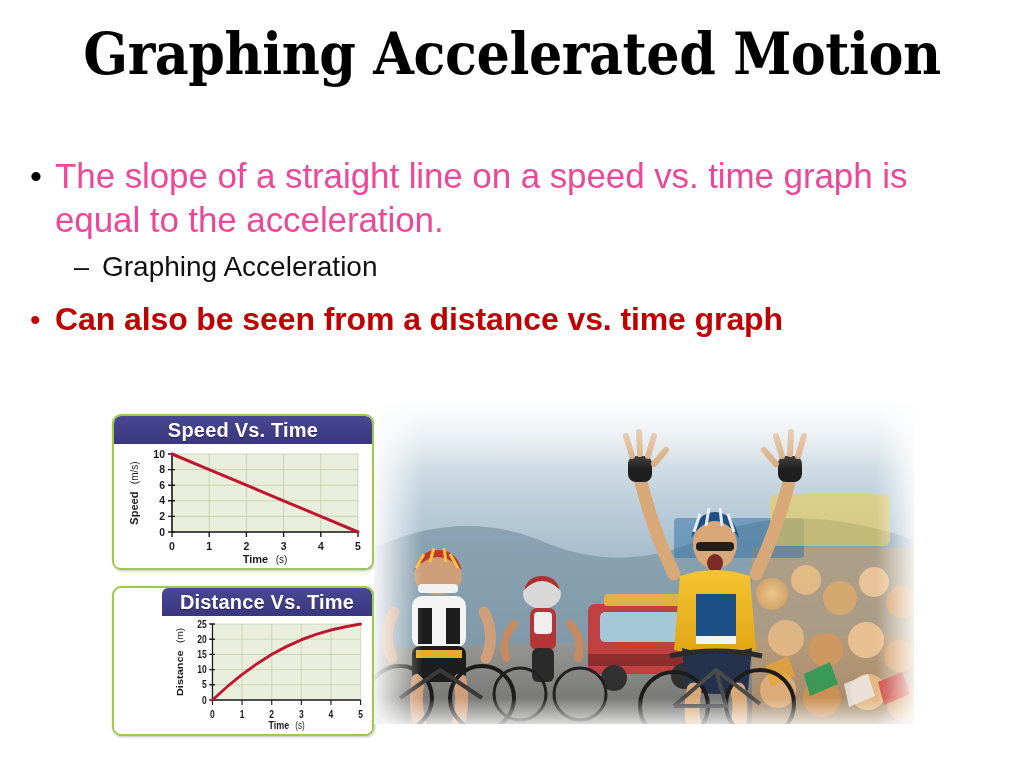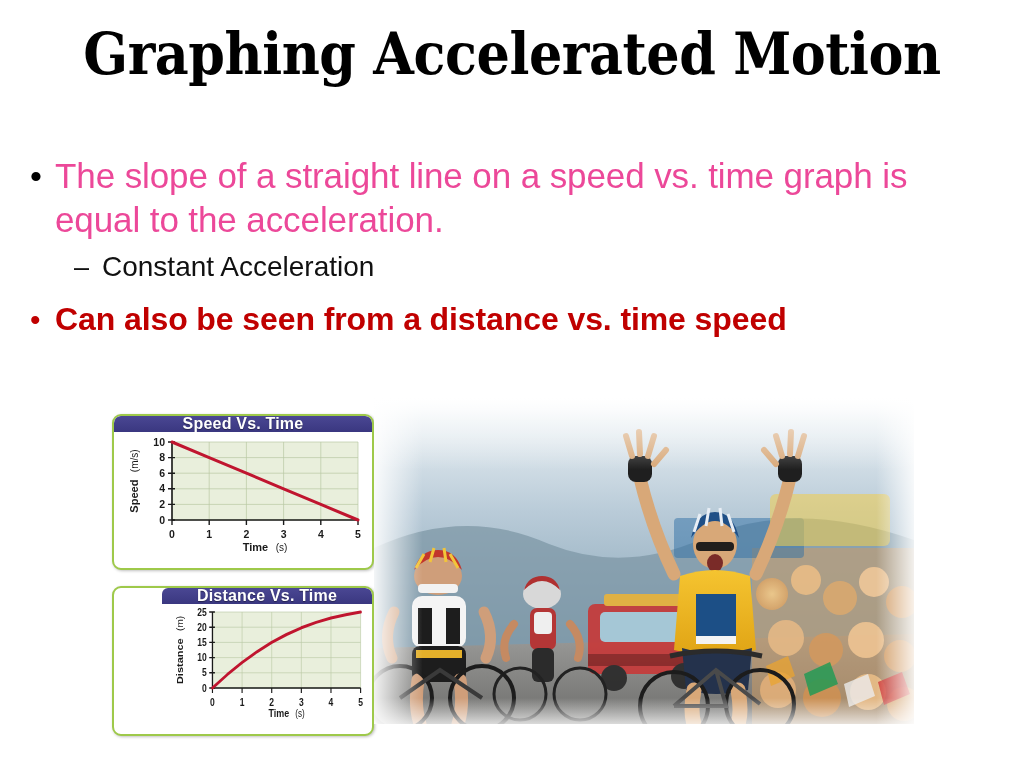--- a/index.html
+++ b/index.html
@@ -96,26 +96,26 @@
     border: 2px solid #9ec94a;
     border-radius: 9px;
     box-sizing: border-box;
     overflow: hidden;
     box-shadow: 1px 1px 3px rgba(0,0,0,0.25);
   }
   #chart-speed   { left: 112px; top: 414px; width: 262px; height: 156px; }
   #chart-dist    { left: 112px; top: 586px; width: 262px; height: 150px; padding-left: 48px; }
 
   .chart-header {
-    height: 16px;
+    height: 28px;
     background: linear-gradient(#4a4793, #3a3780);
     border-radius: 6px 6px 0 0;
     color: #ffffff;
     font-weight: bold;
-    font-size: 16px;
+    font-size: 20px;
     display: flex;
     align-items: center;
     justify-content: center;
     letter-spacing: 0.2px;
     text-shadow: 0 1px 1px rgba(0,0,0,0.4);
   }
   .chart-body {
     position: relative;
     width: 100%;
     height: calc(100% - 28px);
@@ -155,26 +155,26 @@
 
 <div class="body-block">
 
   <div class="bullet-row bullet-l1">
     <span class="bullet-dot">•</span>
     <span class="bullet-text">The slope of a straight line on a speed vs. time graph is equal to the acceleration.</span>
   </div>
 
   <div class="bullet-row bullet-l2">
     <span class="bullet-dash">–</span>
-    <span class="bullet-text-l2">Constant Acceleration</span>
+    <span class="bullet-text-l2">Graphing Acceleration</span>
   </div>
 
   <div class="bullet-row bullet-l1 bullet-red">
     <span class="bullet-dot">•</span>
-    <span class="bullet-text">Can also be seen from a distance vs. time speed</span>
+    <span class="bullet-text">Can also be seen from a distance vs. time graph</span>
   </div>
 
 </div>
 
 <div class="chart-card" id="chart-speed">
   <div class="chart-header">Speed Vs. Time</div>
   <div class="chart-body">
     <svg class="chart-svg" viewBox="0 0 258 124" preserveAspectRatio="none">
 
       <rect id="sp-plot" x="58" y="10" width="186" height="78" fill="#e9efdc" stroke="none"></rect>

